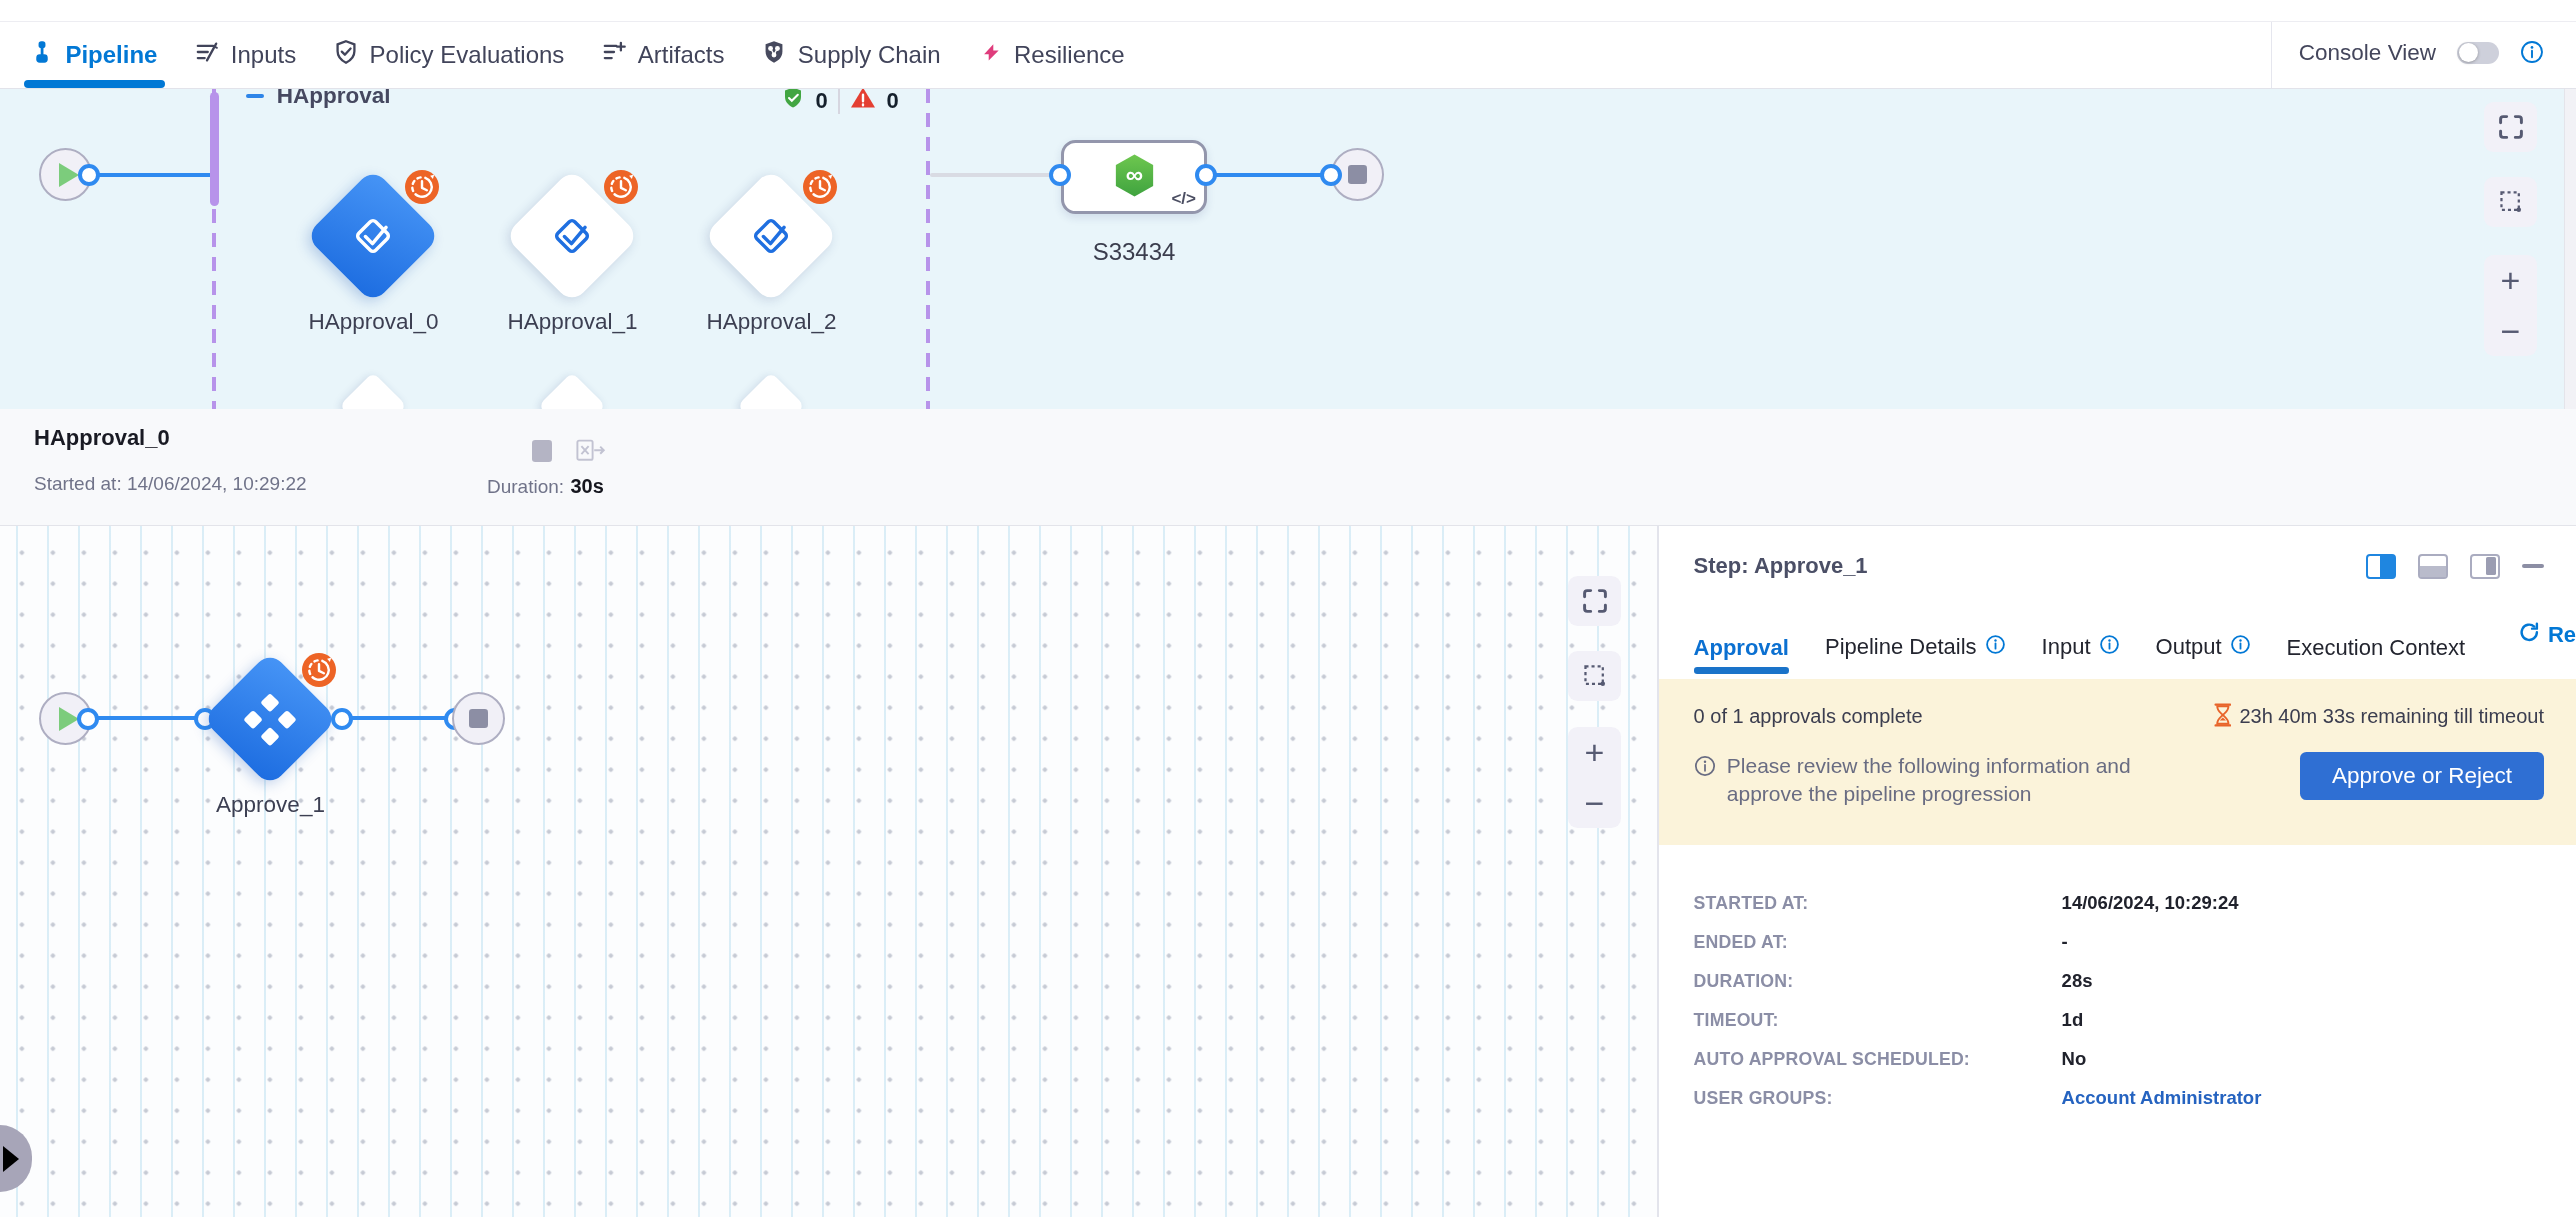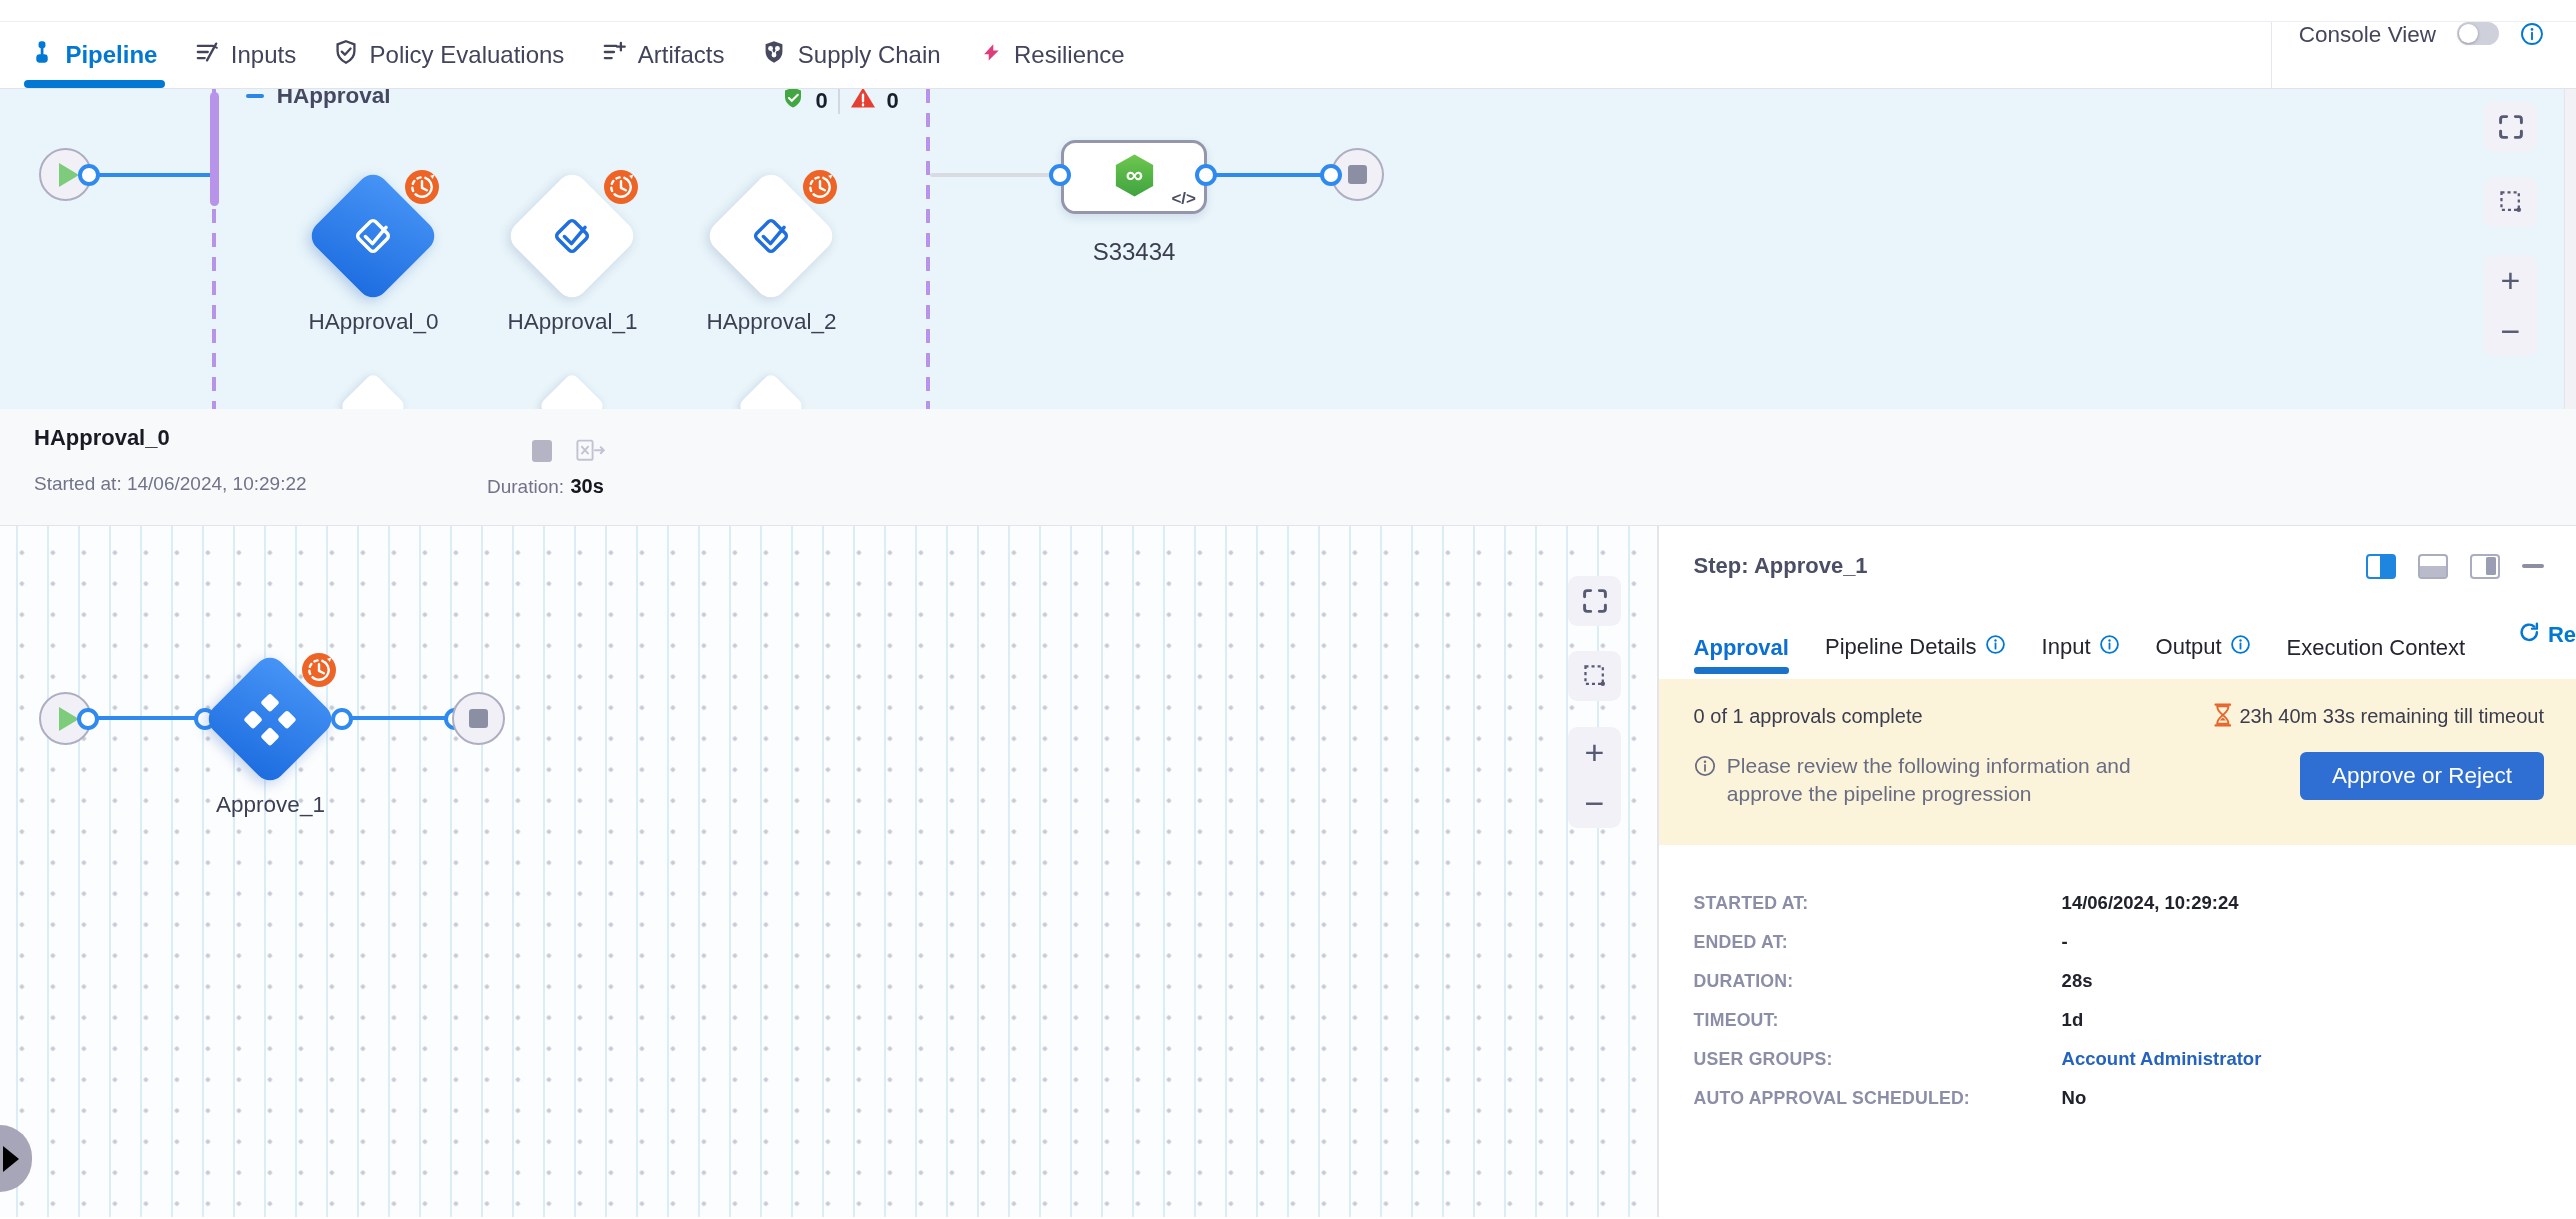--- a/index.html
+++ b/index.html
@@ -11,21 +11,21 @@
   .topstrip { height:22px; background:#fff; border-bottom:0.8px solid #ededf2; }
   .nav { height:67px; background:#fff; border-bottom:0.8px solid #e2e3ea;
     display:flex; align-items:stretch; padding-left:29px; position:relative; }
   .nav-tabs { display:flex; gap:37px; }
   .nav-tab { display:flex; align-items:center; gap:10.4px; font-size:24px;
     color:#41445a; font-weight:500; position:relative; cursor:pointer; white-space:nowrap; }
   .nav-tab svg { flex:0 0 auto; }
   .nav-tab.active { color:#0278d5; font-weight:700; }
   .nav-tab.active::after { content:""; position:absolute; left:-4.8px; right:-8px;
     bottom:0; height:8px; border-radius:6.4px; background:#0278d5; }
-  .nav-right { margin-left:auto; display:flex; gap:21px;
+  .nav-right { margin-left:auto; display:flex; align-items:center; gap:21px;
     border-left:0.8px solid #e5e6ee; padding:0 32px 4px 27px; }
   .console-label { font-size:22.5px; color:#44465c; }
   .toggle { width:42px; height:22.5px; border-radius:12px; background:#ced0db; position:relative; cursor:pointer; }
   .toggle .knob { position:absolute; left:1.6px; top:1.6px; width:19px; height:19px;
     border-radius:50%; background:#fff; box-shadow:0 0.8px 3.2px rgba(0,0,0,.3); }
 
   
   .top-canvas { height:320px; background:#e9f5fa; position:relative; overflow:hidden; }
   .dash-v { position:absolute; top:0; bottom:0; width:4px;
     background:repeating-linear-gradient(180deg,#b793ea 0 13.7px,transparent 13.7px 24px); }
@@ -485,24 +485,24 @@
         </div>
         <div class="drow">
           <span class="dlab">DURATION:</span>
           <span class="dval">28s</span>
         </div>
         <div class="drow">
           <span class="dlab">TIMEOUT:</span>
           <span class="dval">1d</span>
         </div>
         <div class="drow">
+          <span class="dlab">AUTO APPROVAL SCHEDULED:</span>
+          <span class="dval">No</span>
+        </div>
+        <div class="drow">
           <span class="dlab">USER GROUPS:</span>
           <span class="dval link">Account Administrator</span>
         </div>
-        <div class="drow">
-          <span class="dlab">AUTO APPROVAL SCHEDULED:</span>
-          <span class="dval">No</span>
-        </div>
       </div>
     </div>
   </div>
 </div>
 
 
 </body></html>

